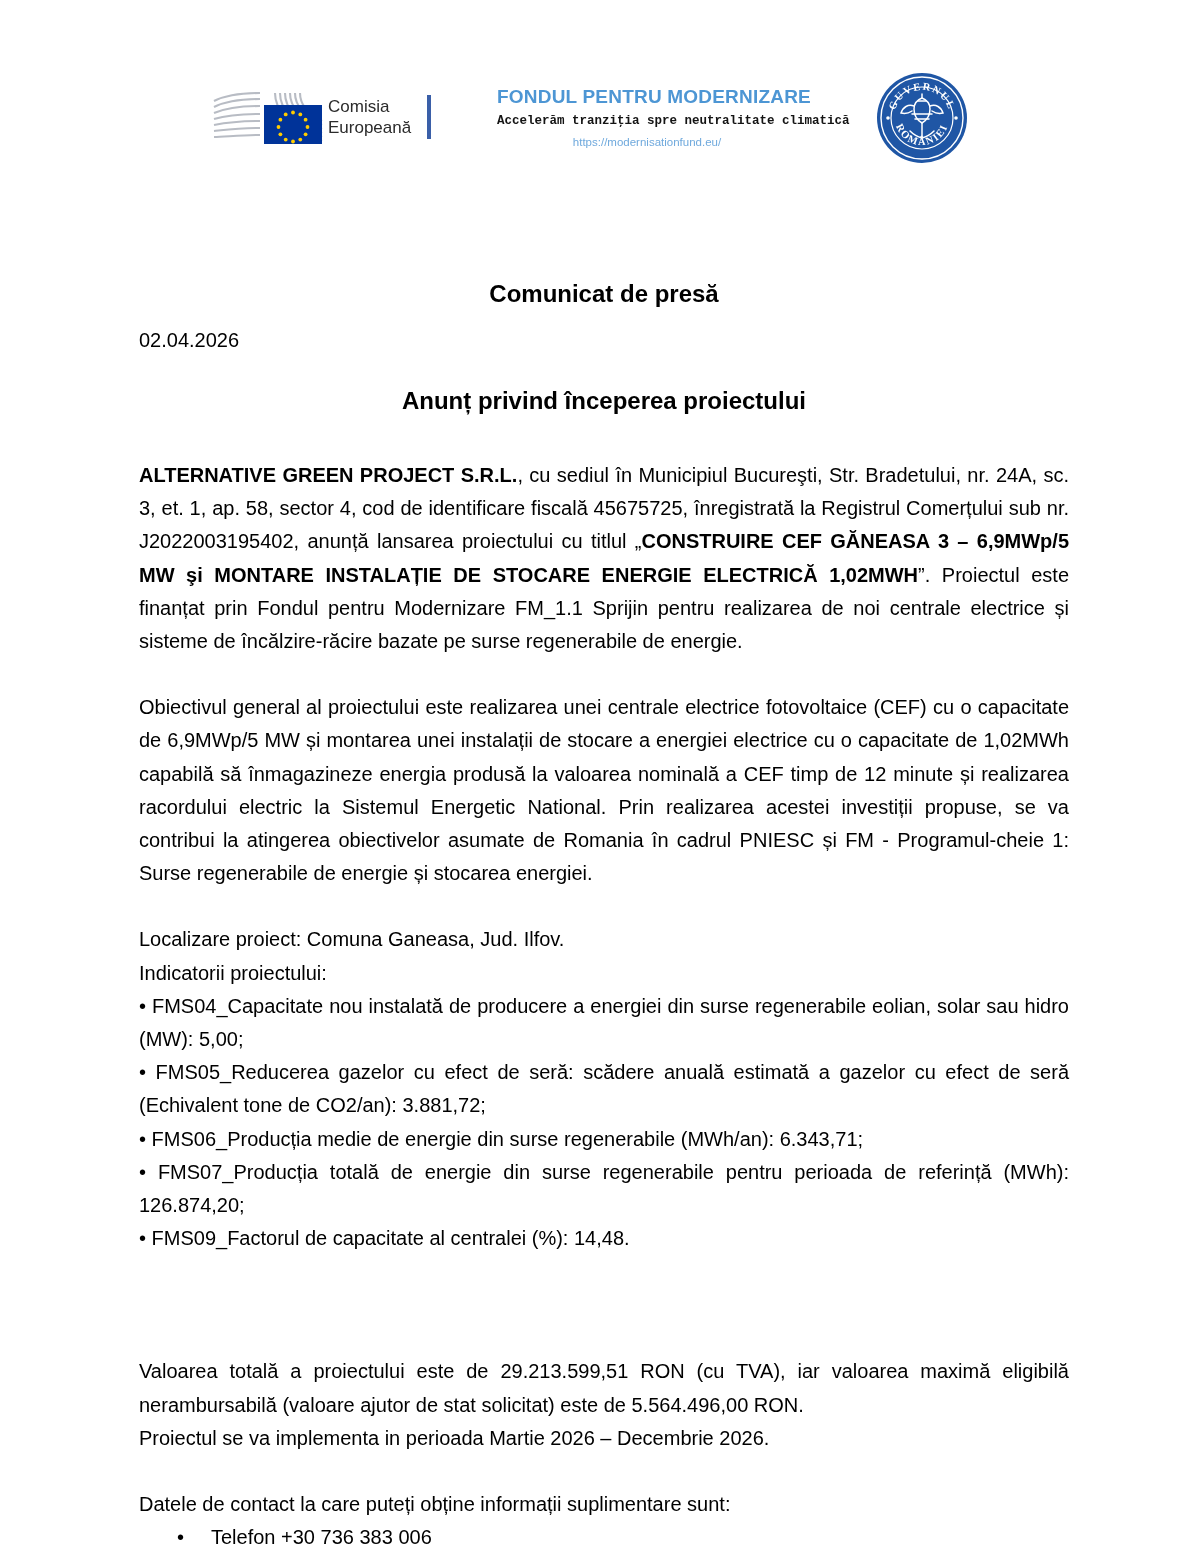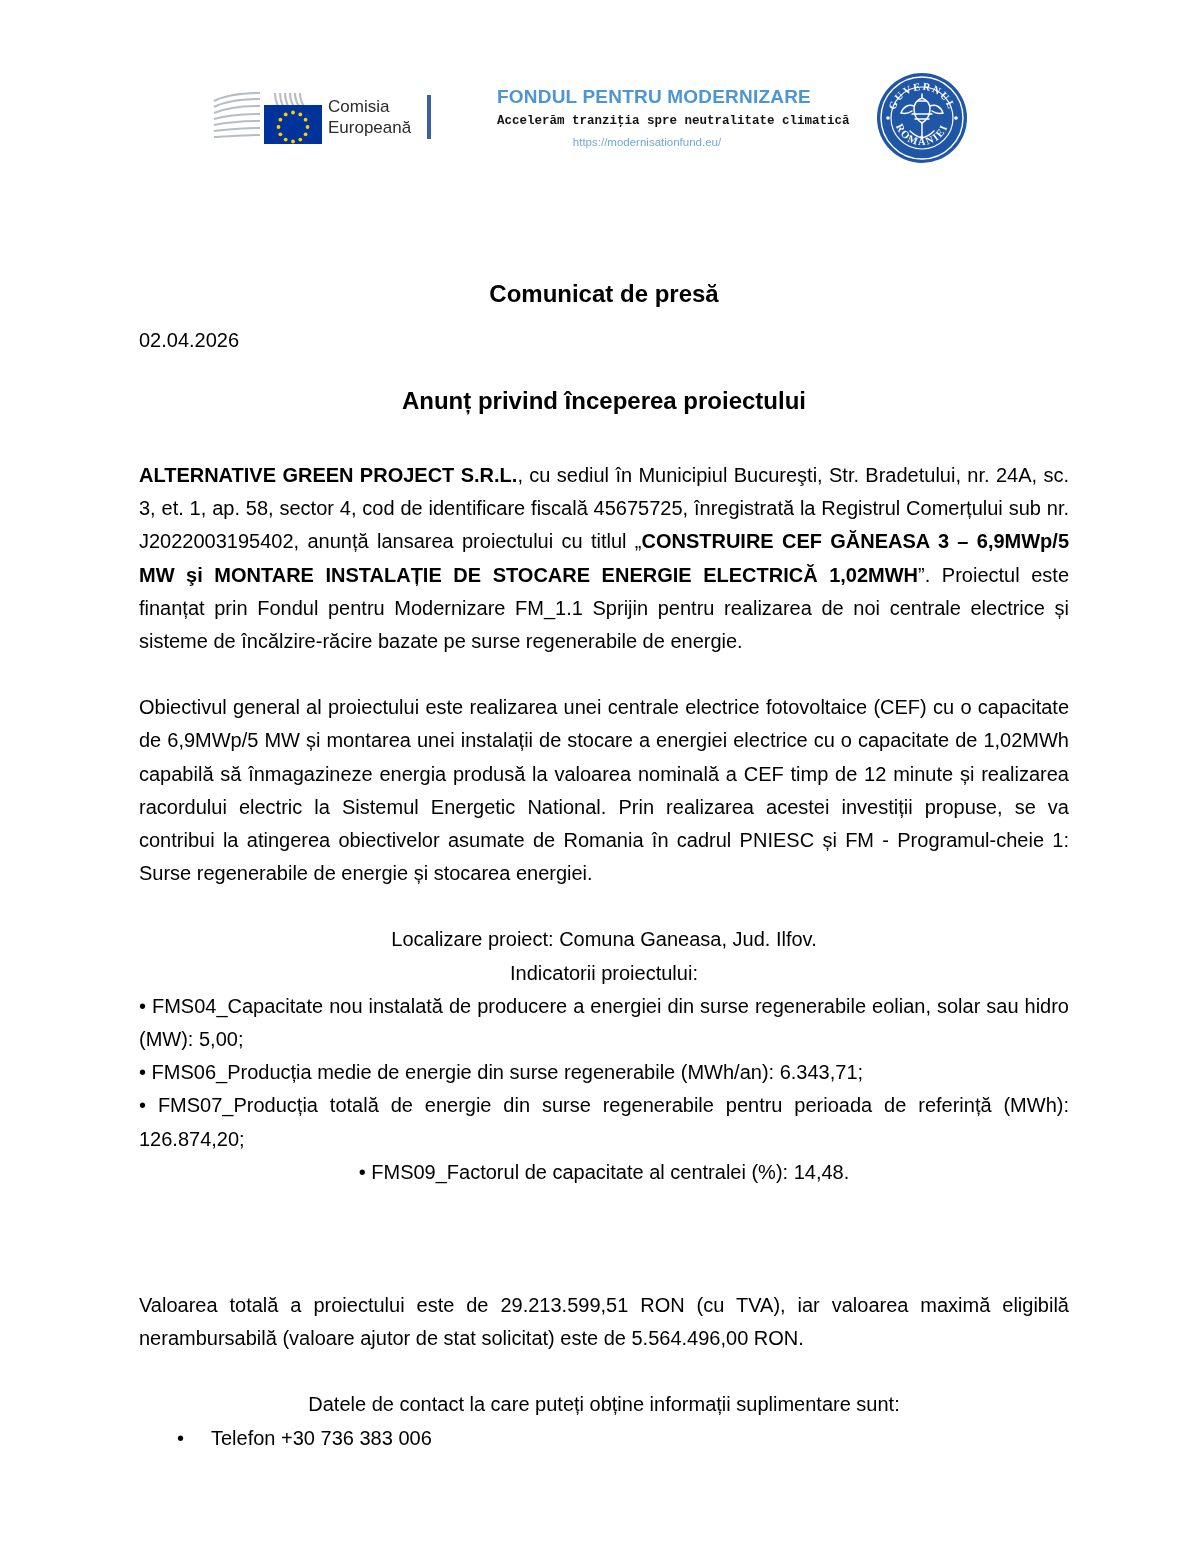--- a/index.html
+++ b/index.html
@@ -151,21 +151,21 @@
     line-height: 32px;
   }
 
   p.body-par {
     font-size: 20px;
     line-height: 33.2px;
     text-align: justify;
     margin: 0;
     hyphens: none;
   }
-  p.body-par.left { text-align: center; }
+  p.body-par.left { text-align: left; }
 
   .gap-sm { height: 33px; }
   .gap-xl { height: 100px; }
 
   .b { font-weight: bold; }
 
   .spacer-after-title { height: 42px; }
 
   
   ul.contact-list {
@@ -294,27 +294,29 @@
 
     <div class="gap-sm"></div>
 
     <p class="body-par">Obiectivul general al proiectului este realizarea unei centrale electrice fotovoltaice (CEF) cu o capacitate de 6,9MWp/5 MW și montarea unei instalații de stocare a energiei electrice cu o capacitate de 1,02MWh capabilă să înmagazineze energia produsă la valoarea nominală a CEF timp de 12 minute și realizarea racordului electric la Sistemul Energetic National. Prin realizarea acestei investiții propuse, se va contribui la atingerea obiectivelor asumate de Romania în cadrul PNIESC și FM - Programul-cheie 1: Surse regenerabile de energie și stocarea energiei.</p>
 
     <div class="gap-sm"></div>
 
     <p class="body-par left">Localizare proiect: Comuna Ganeasa, Jud. Ilfov.</p>
     <p class="body-par left">Indicatorii proiectului:</p>
     <p class="body-par">• FMS04_Capacitate nou instalată de producere a energiei din surse regenerabile eolian, solar sau hidro (MW): 5,00;</p>
+    <p class="body-par">• FMS05_Reducerea gazelor cu efect de seră: scădere anuală estimată a gazelor cu efect de seră (Echivalent tone de CO2/an): 3.881,72;</p>
     <p class="body-par">• FMS06_Producția medie de energie din surse regenerabile (MWh/an): 6.343,71;</p>
     <p class="body-par">• FMS07_Producția totală de energie din surse regenerabile pentru perioada de referință (MWh): 126.874,20;</p>
     <p class="body-par left">• FMS09_Factorul de capacitate al centralei (%): 14,48.</p>
 
     <div class="gap-xl"></div>
 
     <p class="body-par">Valoarea totală a proiectului este de 29.213.599,51 RON (cu TVA), iar valoarea maximă eligibilă nerambursabilă (valoare ajutor de stat solicitat) este de 5.564.496,00 RON.</p>
+    <p class="body-par left">Proiectul se va implementa in perioada Martie 2026 – Decembrie 2026.</p>
 
     <div class="gap-sm"></div>
 
     <p class="body-par left">Datele de contact la care puteți obține informații suplimentare sunt:</p>
 
     <ul class="contact-list">
       <li>Telefon  +30 736 383 006</li>
 
     </ul>
 

